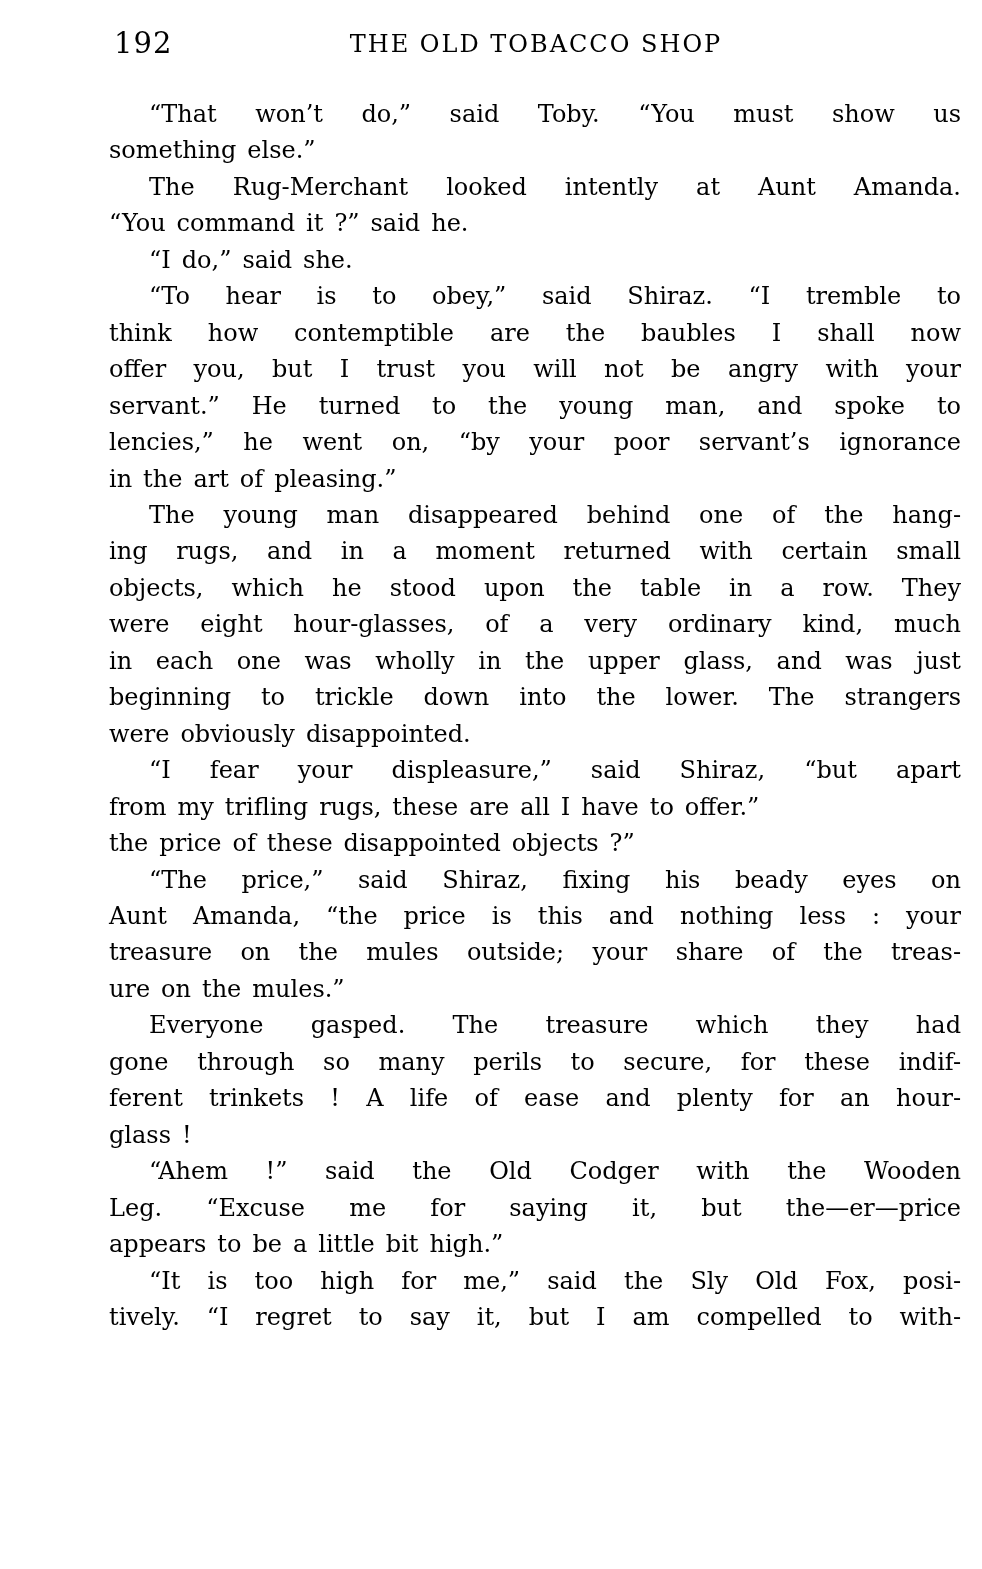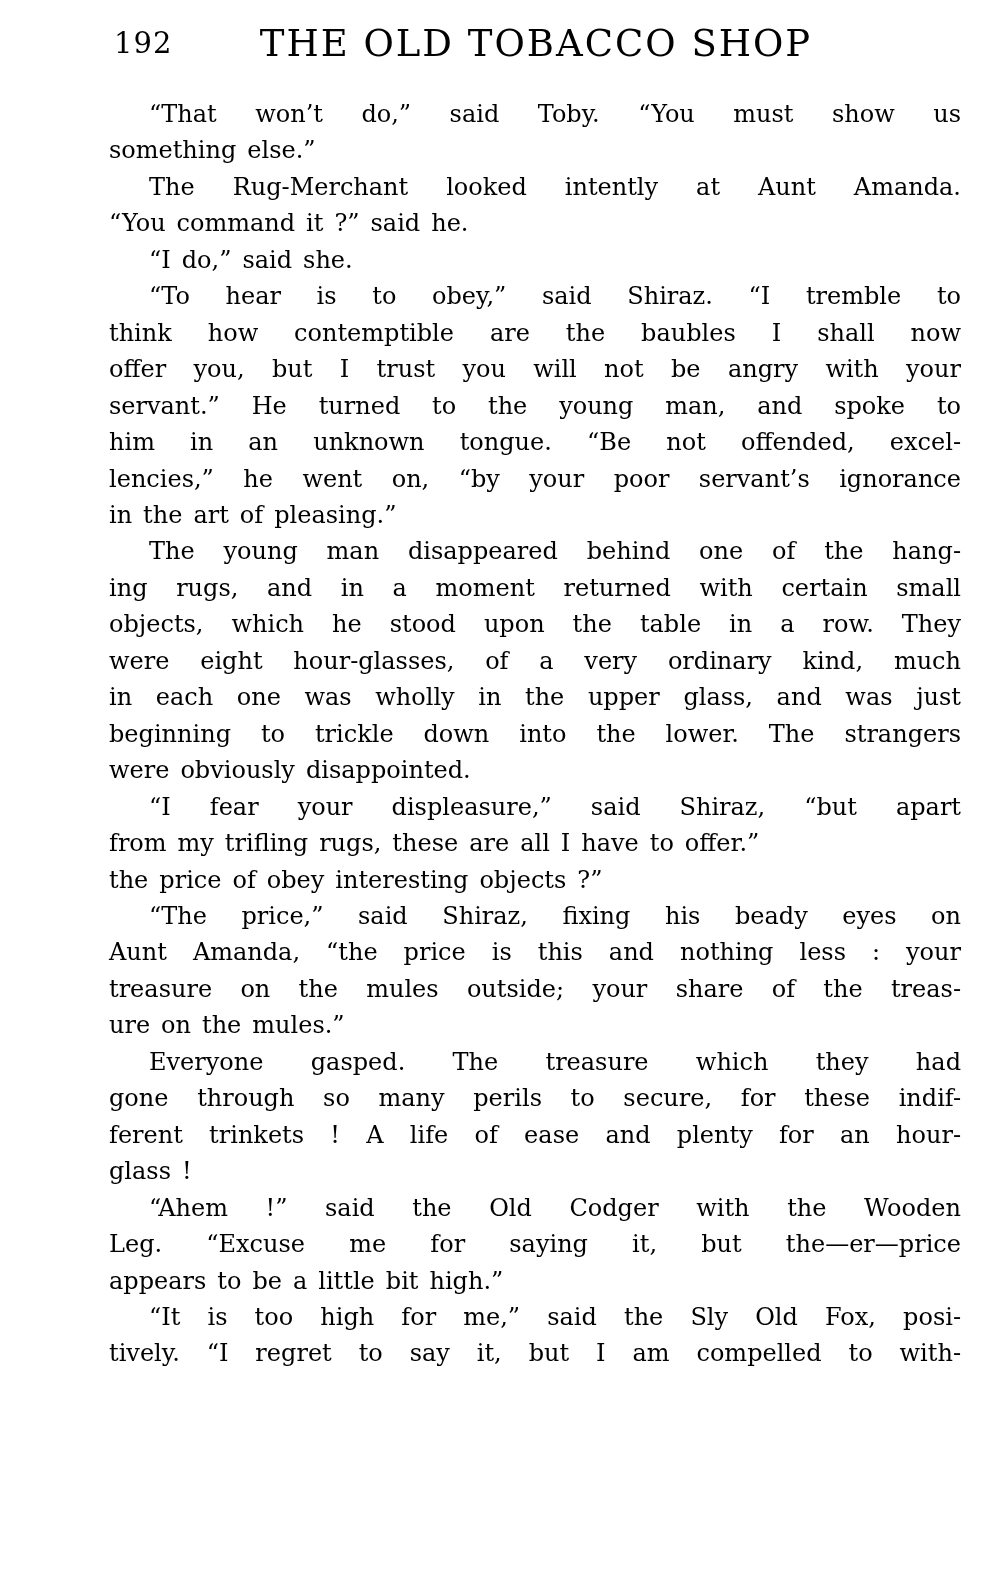--- a/index.html
+++ b/index.html
@@ -28,21 +28,21 @@
     position: absolute;
     left: 4px;
     top: 7px;
     font-size: 29px;
     line-height: 1;
     font-feature-settings: "onum" 1;
     letter-spacing: 1px;
   }
   .header-title {
     text-align: center;
-    font-size: 37px;
+    font-size: 24px;
     line-height: 44px;
     letter-spacing: 2px;
     white-space: nowrap;
   }
   .text-block {
     position: absolute;
     top: 96px;
     left: 89px;
     width: 852px;
     font-size: 24px;
@@ -72,33 +72,32 @@
   <div class="text-block">
       <div class="line indent">“That won’t do,” said Toby.  “You must show us</div>
       <div class="line end">something else.”</div>
       <div class="line indent">The Rug-Merchant looked intently at Aunt Amanda.</div>
       <div class="line end">“You command it ?” said he.</div>
       <div class="line indent end">“I do,” said she.</div>
       <div class="line indent">“To hear is to obey,” said Shiraz.  “I tremble to</div>
       <div class="line">think how contemptible are the baubles I shall now</div>
       <div class="line">offer you, but I trust you will not be angry with your</div>
       <div class="line">servant.”  He turned to the young man, and spoke to</div>
-      <div class="line">him in an unknown tongue.  “Be not offended, excel-</div>
       <div class="line">lencies,” he went on, “by your poor servant’s ignorance</div>
       <div class="line end">in the art of pleasing.”</div>
       <div class="line indent">The young man disappeared behind one of the hang-</div>
       <div class="line">ing rugs, and in a moment returned with certain small</div>
       <div class="line">objects, which he stood upon the table in a row.  They</div>
       <div class="line">were eight hour-glasses, of a very ordinary kind, much</div>
       <div class="line">in each one was wholly in the upper glass, and was just</div>
       <div class="line">beginning to trickle down into the lower.  The strangers</div>
       <div class="line end">were obviously disappointed.</div>
       <div class="line indent">“I fear your displeasure,” said Shiraz, “but apart</div>
       <div class="line end">from my trifling rugs, these are all I have to offer.”</div>
-      <div class="line end">the price of obey interesting objects ?”</div>
+      <div class="line end">the price of these disappointed objects ?”</div>
       <div class="line indent">“The price,” said Shiraz, fixing his beady eyes on</div>
       <div class="line">Aunt Amanda, “the price is this and nothing less : your</div>
       <div class="line">treasure on the mules outside; your share of the treas-</div>
       <div class="line end">ure on the mules.”</div>
       <div class="line indent">Everyone gasped.  The treasure which they had</div>
       <div class="line">gone through so many perils to secure, for these indif-</div>
       <div class="line">ferent trinkets !  A life of ease and plenty for an hour-</div>
       <div class="line end">glass !</div>
       <div class="line indent">“Ahem !” said the Old Codger with the Wooden</div>
       <div class="line">Leg.  “Excuse me for saying it, but the—er—price</div>

